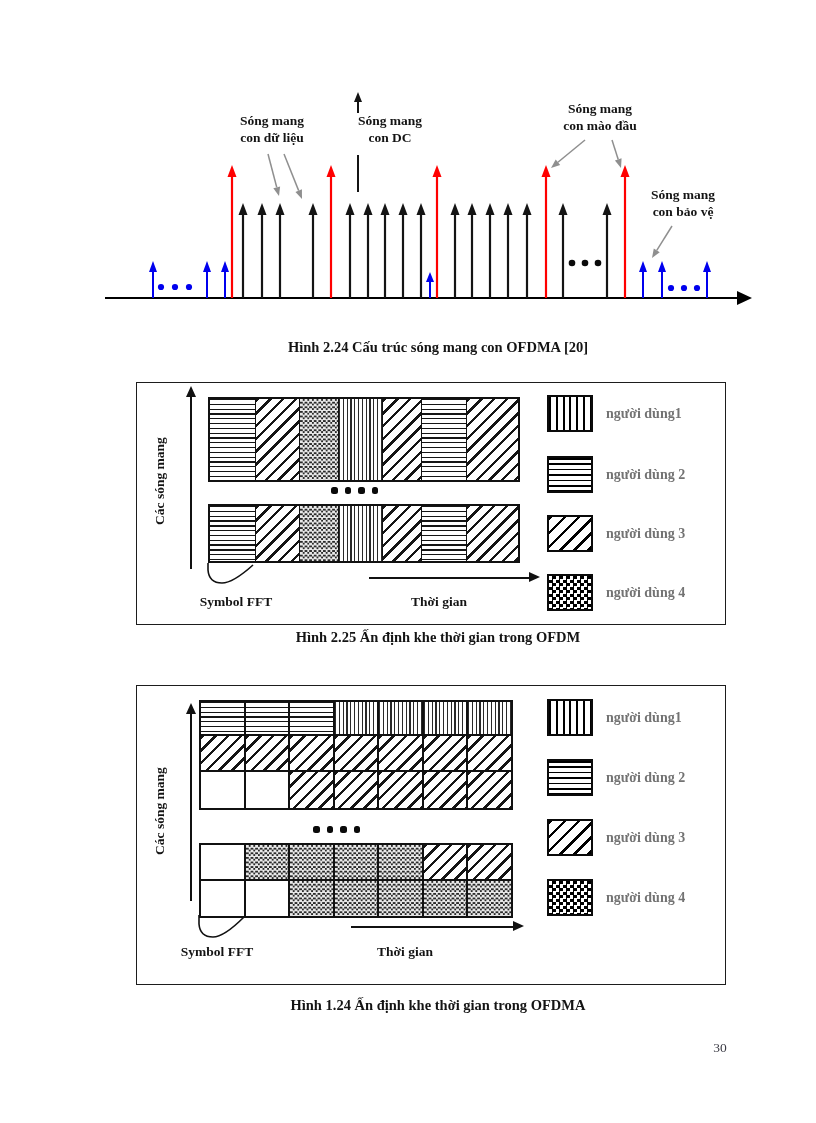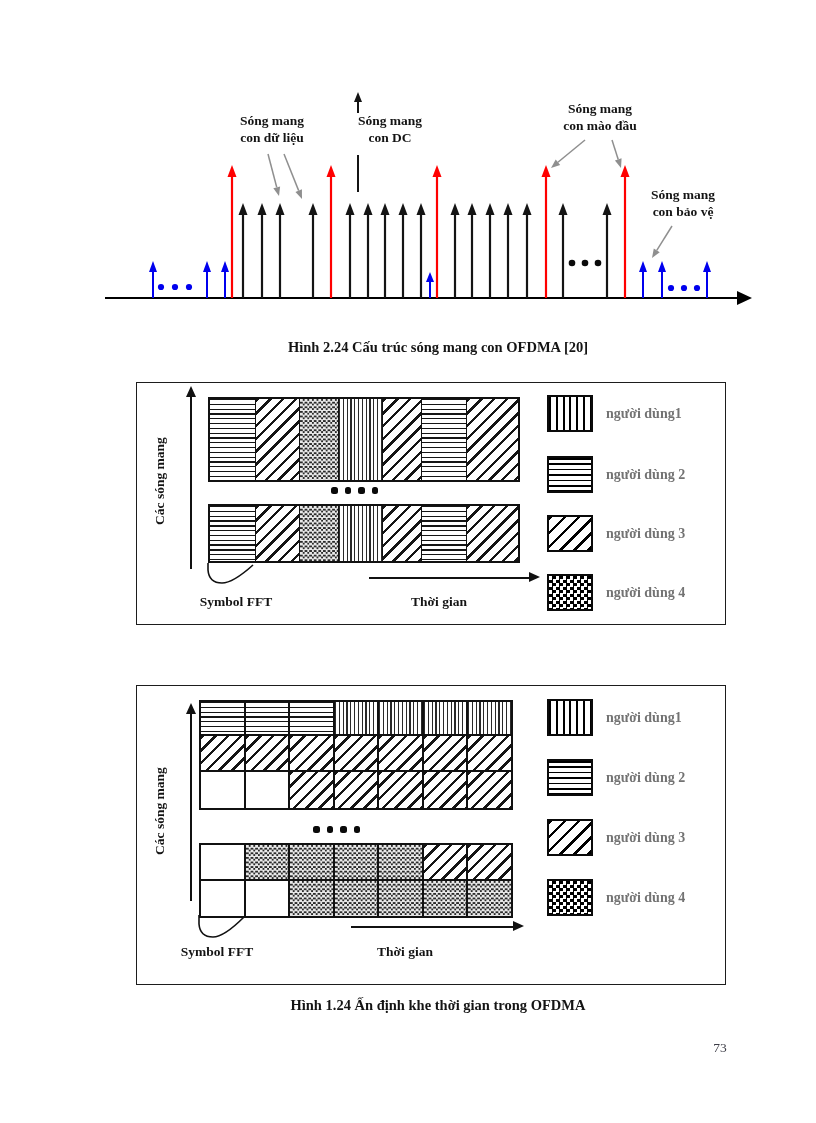--- a/index.html
+++ b/index.html
@@ -210,20 +210,21 @@
         <div class="legend-row" style="top: 132px;">
           <div class="legend-swatch pat-d"></div>
           <div class="legend-label">người dùng 3</div>
         </div>
         <div class="legend-row" style="top: 191px;">
           <div class="legend-swatch pat-c"></div>
           <div class="legend-label">người dùng 4</div>
         </div>
       </div>
   </div>
+  <div class="caption" style="left:130px;top:629px;width:616px;">Hình 2.25 Ấn định khe thời gian trong OFDM</div>
 
   <div class="figbox" id="box226">
     <div class="up-arrow" style="left:53px;top:27px;height:188px;"></div>
     <div class="ylabel" style="left:-56px;top:116px;">Các sóng mang</div>
     <div class="grid" id="grid226top" style="left:62px;top:14px;width:314px;">
         <div class="grow" style="height: 34px;">
           <div class="cell pat-h"></div>
           <div class="cell pat-h"></div>
           <div class="cell pat-h"></div>
           <div class="cell pat-v"></div>
@@ -296,14 +297,14 @@
           <div class="legend-label">người dùng 3</div>
         </div>
         <div class="legend-row" style="top: 193px;">
           <div class="legend-swatch pat-c"></div>
           <div class="legend-label">người dùng 4</div>
         </div>
       </div>
   </div>
   <div class="caption" style="left:130px;top:997px;width:616px;">Hình 1.24 Ấn định khe thời gian trong OFDMA</div>
 
-  <div class="pagenum">73</div>
+  <div class="pagenum">30</div>
 </div>
 
 </body></html>

